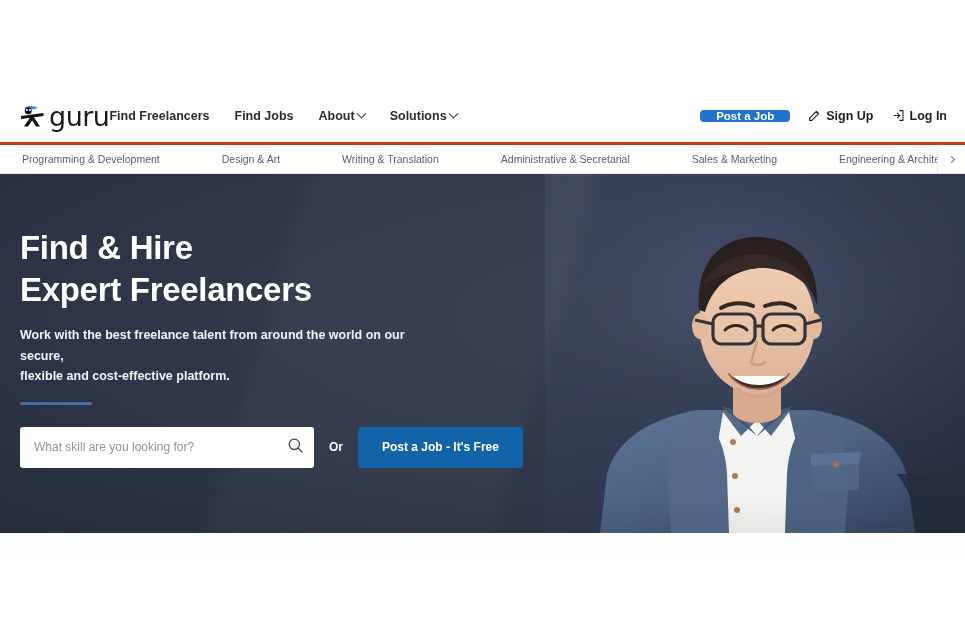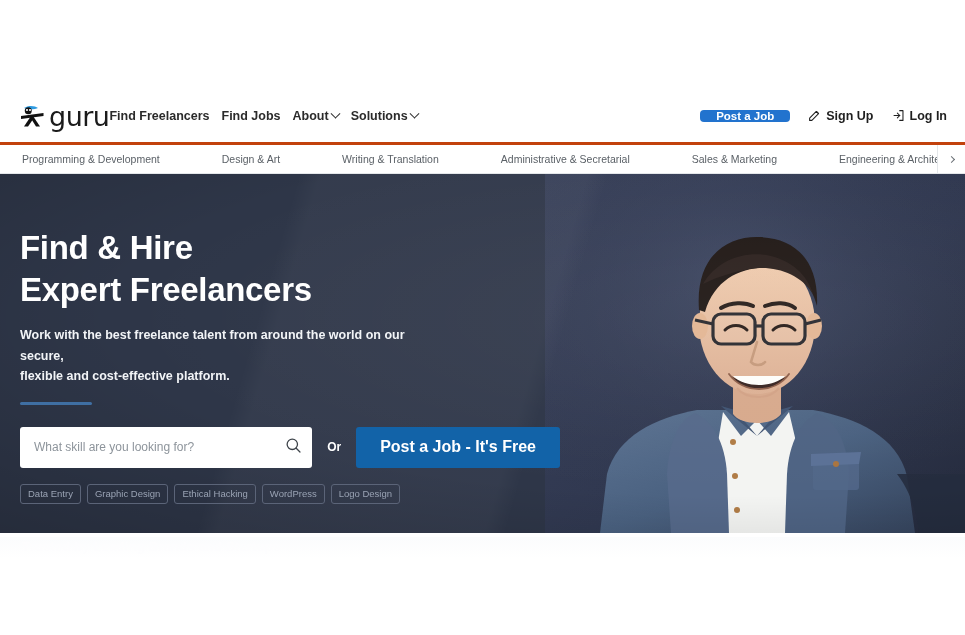--- a/index.html
+++ b/index.html
@@ -47,21 +47,21 @@
     font-weight: 400;
     color: #1b1b1b;
     letter-spacing: -0.5px;
     line-height: 1;
     font-family: "DejaVu Sans", sans-serif;
   }
 
   .main-nav {
     display: flex;
     align-items: center;
-    gap: 12px;
+    gap: 25px;
   }
   .nav-link {
     font-size: 12.5px;
     font-weight: 700;
     color: #2b2b2b;
     white-space: nowrap;
     cursor: pointer;
     display: flex;
     align-items: center;
     gap: 3px;
@@ -259,21 +259,21 @@
     display: flex;
   }
   .or-text {
     color: #ffffff;
     font-size: 12px;
     font-weight: 700;
   }
   .btn-cta {
     background: #1263a8;
     color: #ffffff;
-    font-size: 16px;
+    font-size: 12px;
     font-weight: 700;
     border: none;
     border-radius: 3px;
     height: 41px;
     padding: 0 24px;
     cursor: pointer;
     white-space: nowrap;
     font-family: "Liberation Sans", sans-serif;
   }
 
@@ -509,27 +509,20 @@
               </svg>
             </span>
           </button>
         </div>
 
         <span class="or-text">Or</span>
 
         <button class="btn-cta">Post a Job - It's Free</button>
       </div>
 
-      <div class="chips">
-        <button class="chip">Data Entry</button>
-        <button class="chip">Graphic Design</button>
-        <button class="chip">Ethical Hacking</button>
-        <button class="chip">WordPress</button>
-        <button class="chip">Logo Design</button>
-      </div>
     </div>
   </section>
 
   <div class="below-hero">
     <div class="faint-strip"></div>
     <div class="faint-text">Trusted by Leading Brands and Startups</div>
   </div>
 
 </div>
 

